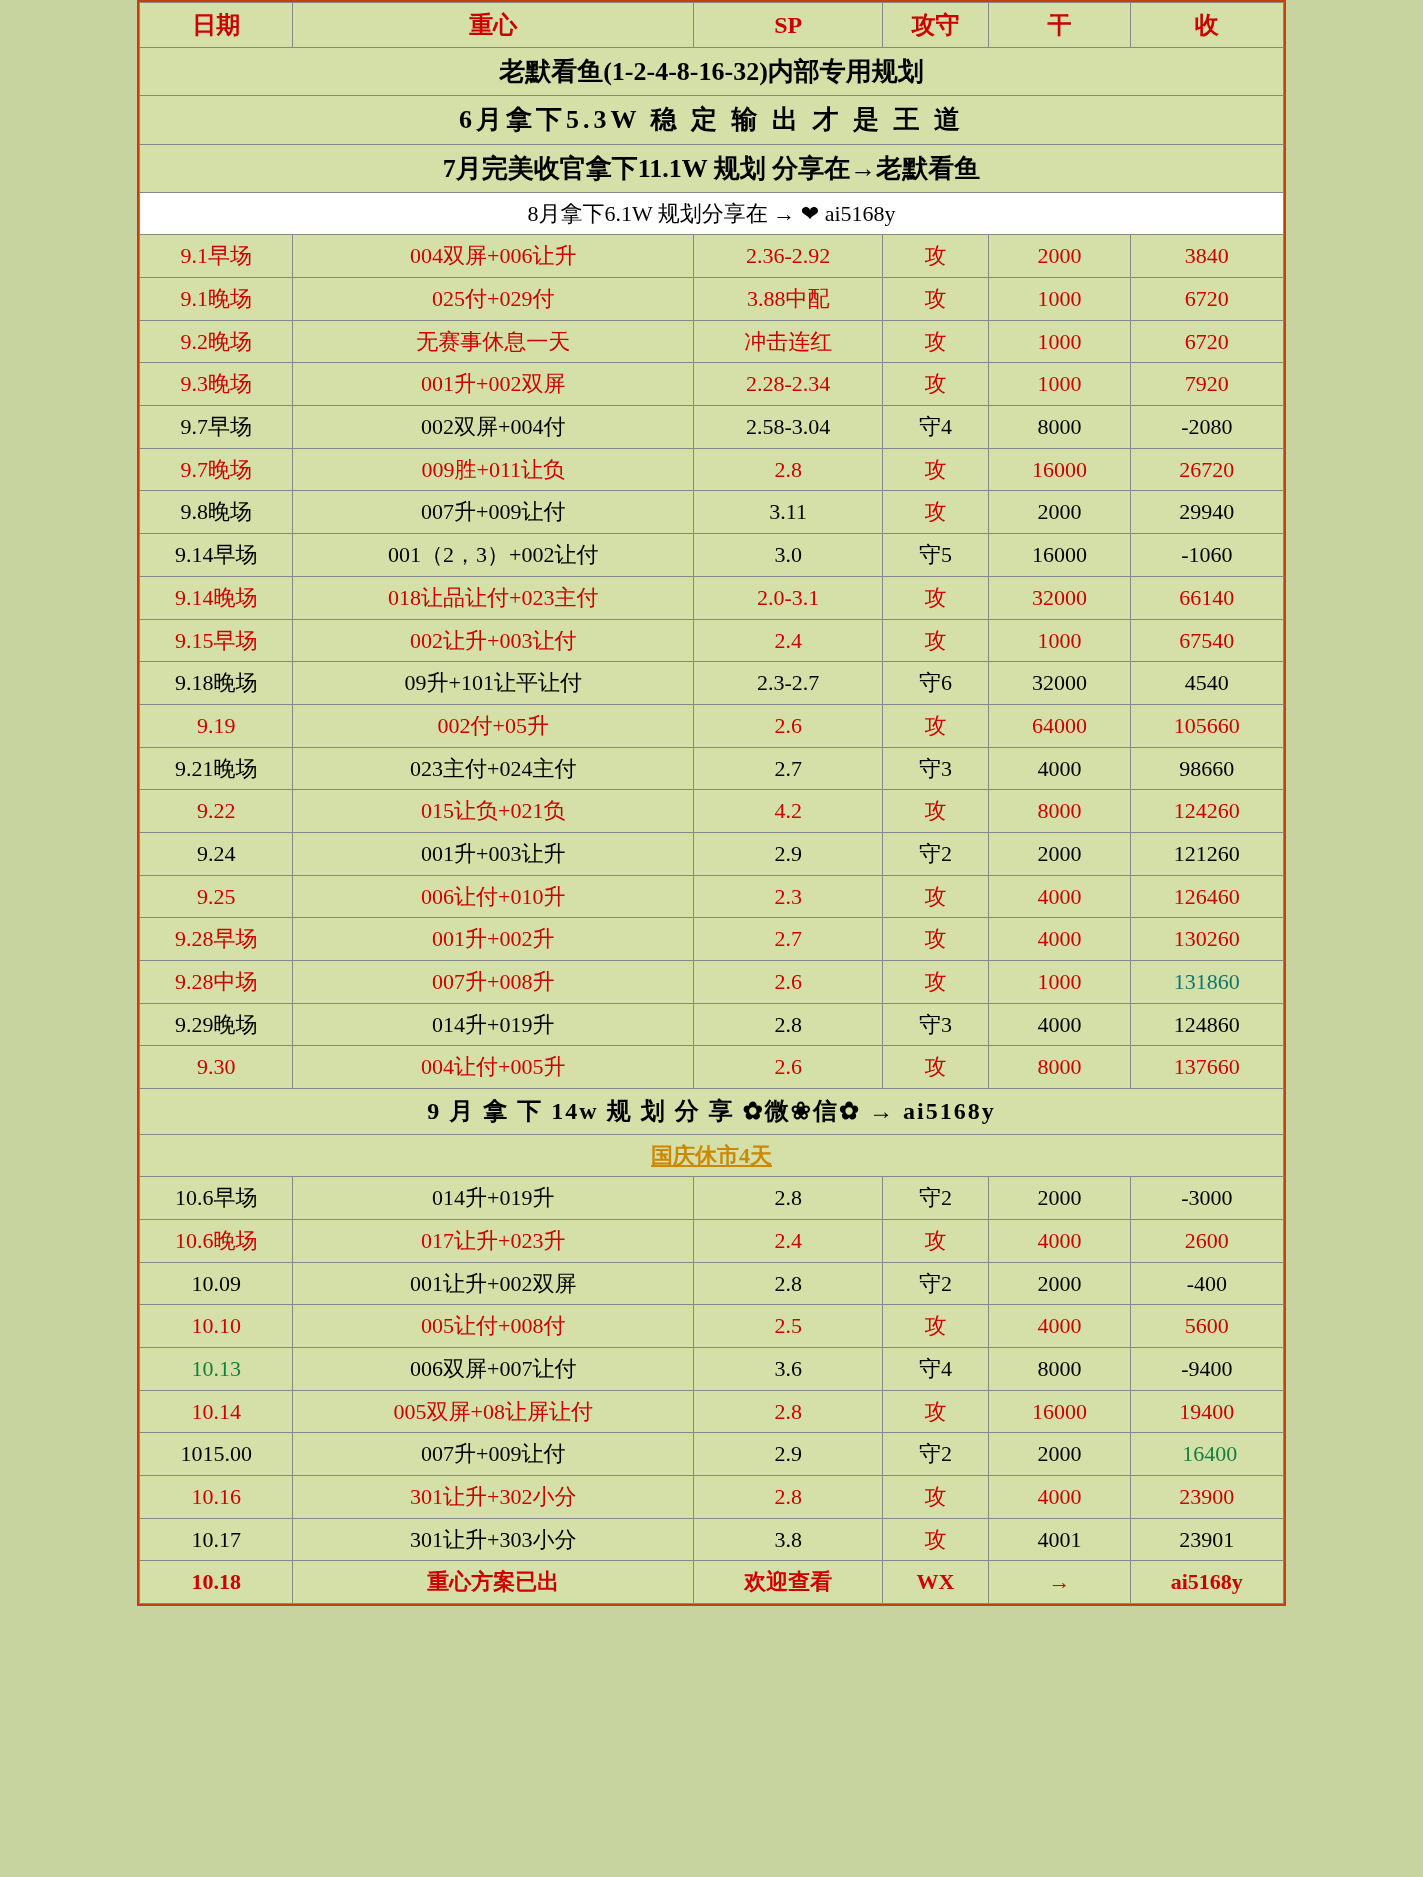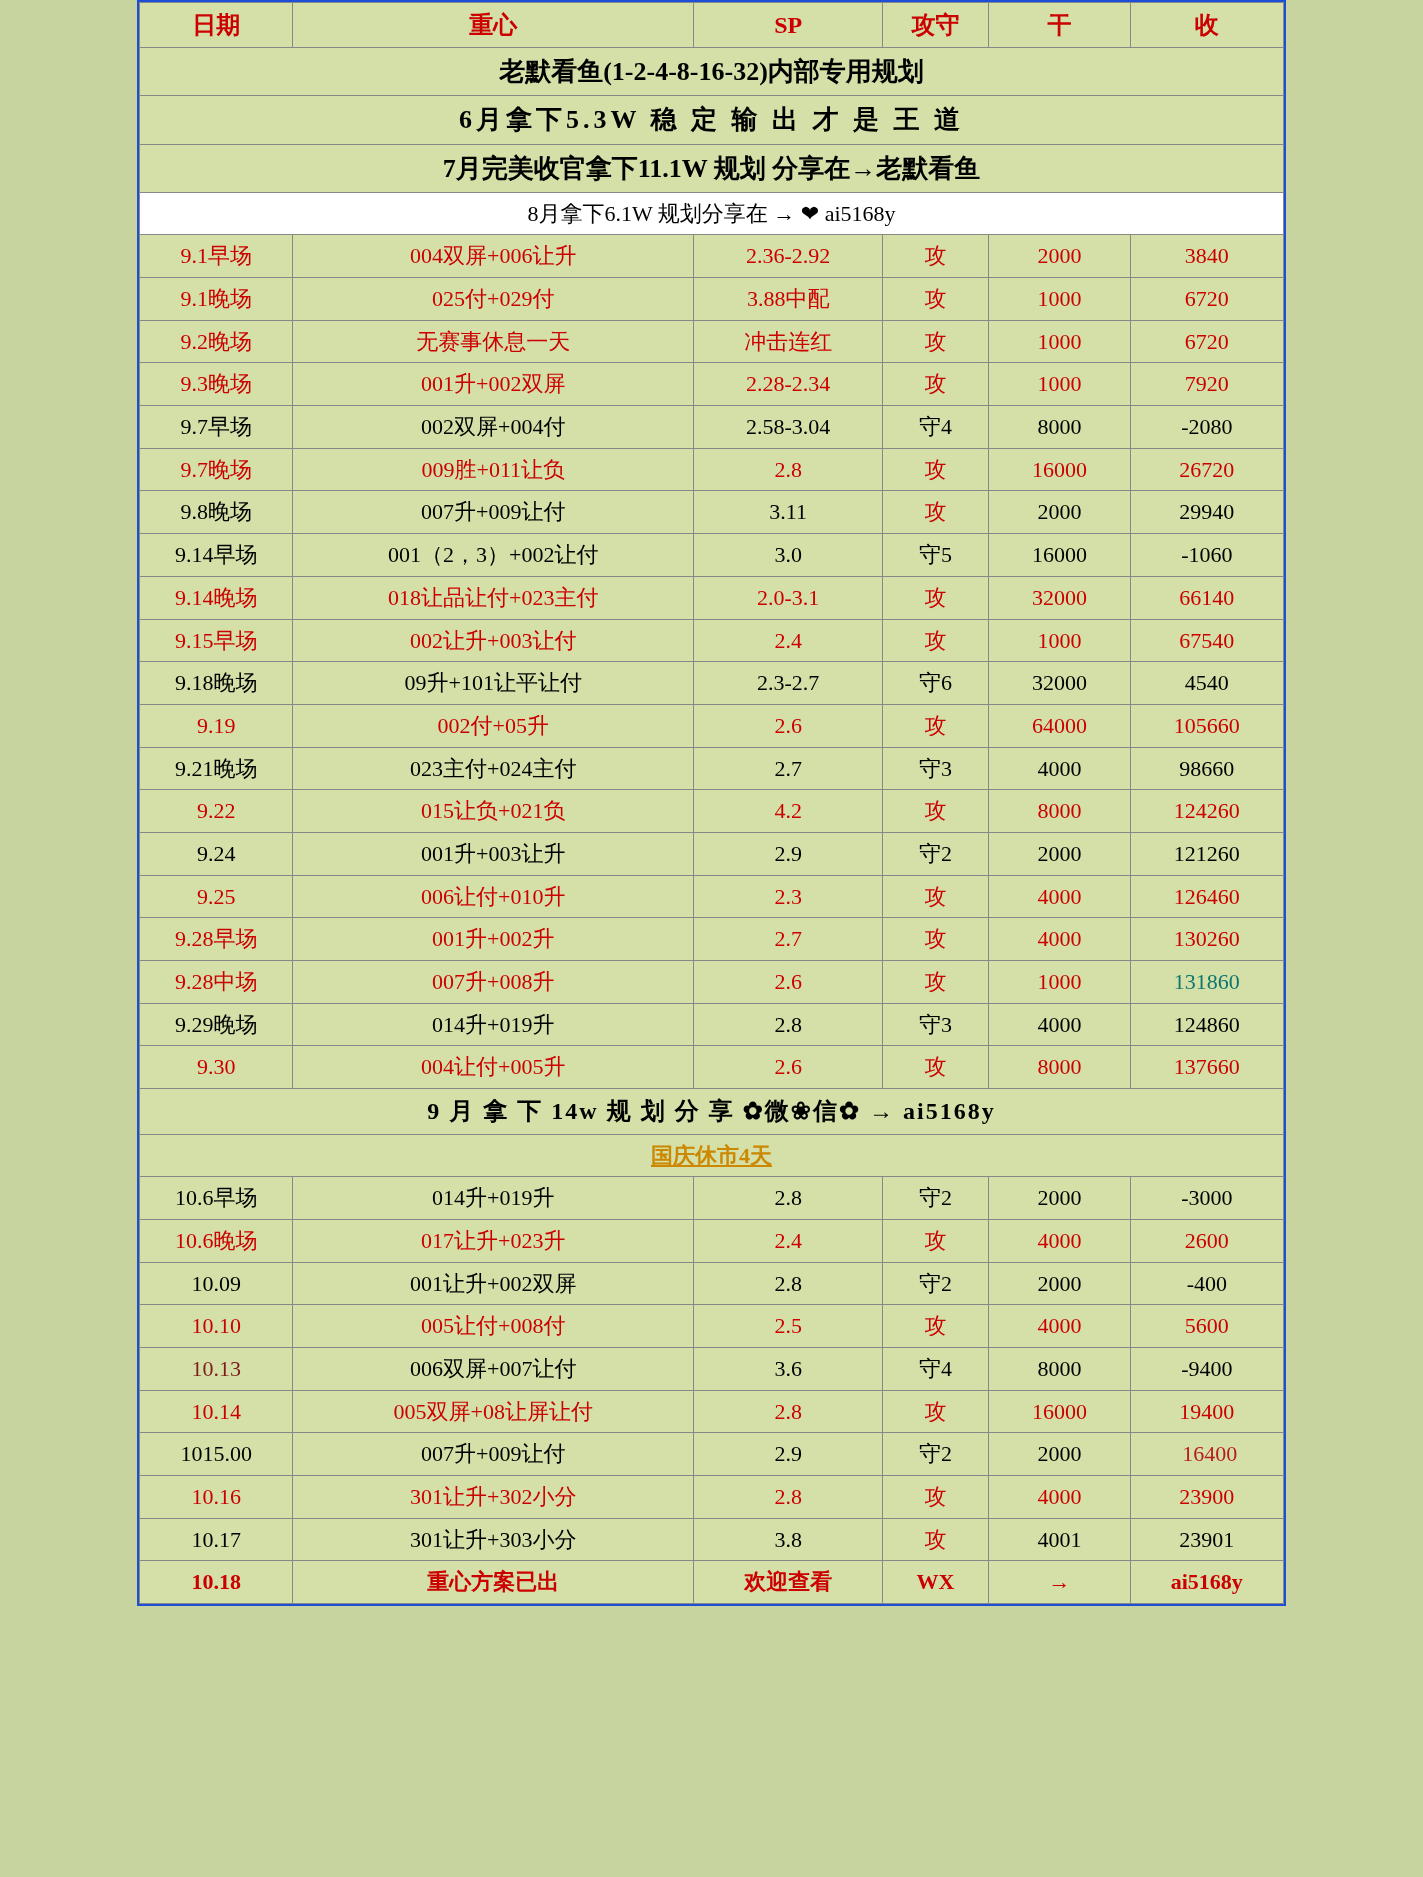--- a/index.html
+++ b/index.html
@@ -6,21 +6,21 @@
     body {
       background: #c8d4a0;
       font-family: 'SimSun', 'Microsoft YaHei', serif;
       display: flex;
       justify-content: center;
       padding: 0;
     }
     .container {
       width: 1149px;
       background: #d4e0a8;
-      border: 2px solid #1d4ed8;
+      border: 2px solid #c2410c;
     }
     table {
       width: 100%;
       border-collapse: collapse;
     }
     th, td {
       border: 1px solid #888;
       text-align: center;
       padding: 6px 4px;
       font-size: 22px;
@@ -302,42 +302,42 @@
         </tr>
         <tr class="data-row">
           <td style="color: rgb(204, 0, 0);">10.10</td>
           <td style="color: rgb(204, 0, 0);">005让付+008付</td>
           <td style="color: rgb(204, 0, 0);">2.5</td>
           <td style="color: rgb(204, 0, 0);">攻</td>
           <td style="color: rgb(204, 0, 0);">4000</td>
           <td style="color: rgb(204, 0, 0);">5600</td>
         </tr>
         <tr class="data-row">
-          <td style="color: #7f1d1d;">10.13</td>
+          <td style="color: #15803d;">10.13</td>
           <td style="color: rgb(0, 0, 0);">006双屏+007让付</td>
           <td style="color: rgb(0, 0, 0);">3.6</td>
           <td style="color: rgb(0, 0, 0);">守4</td>
           <td style="color: rgb(0, 0, 0);">8000</td>
           <td style="color: rgb(0, 0, 0);">-9400</td>
         </tr>
         <tr class="data-row">
           <td style="color: rgb(204, 0, 0);">10.14</td>
           <td style="color: rgb(204, 0, 0);">005双屏+08让屏让付</td>
           <td style="color: rgb(204, 0, 0);">2.8</td>
           <td style="color: rgb(204, 0, 0);">攻</td>
           <td style="color: rgb(204, 0, 0);">16000</td>
           <td style="color: rgb(204, 0, 0);">19400</td>
         </tr>
         <tr class="data-row">
           <td style="color: rgb(0, 0, 0);">1015.00</td>
           <td style="color: rgb(0, 0, 0);">007升+009让付</td>
           <td style="color: rgb(0, 0, 0);">2.9</td>
           <td style="color: rgb(0, 0, 0);">守2</td>
           <td style="color: rgb(0, 0, 0);">2000</td>
-          <td style="color: #b91c1c; padding-left: 10px;">16400</td>
+          <td style="color: #15803d; padding-left: 10px;">16400</td>
         </tr>
         <tr class="data-row">
           <td style="color: rgb(204, 0, 0);">10.16</td>
           <td style="color: rgb(204, 0, 0);">301让升+302小分</td>
           <td style="color: rgb(204, 0, 0);">2.8</td>
           <td style="color: rgb(204, 0, 0);">攻</td>
           <td style="color: rgb(204, 0, 0);">4000</td>
           <td style="color: rgb(204, 0, 0);">23900</td>
         </tr>
         <tr class="data-row">

